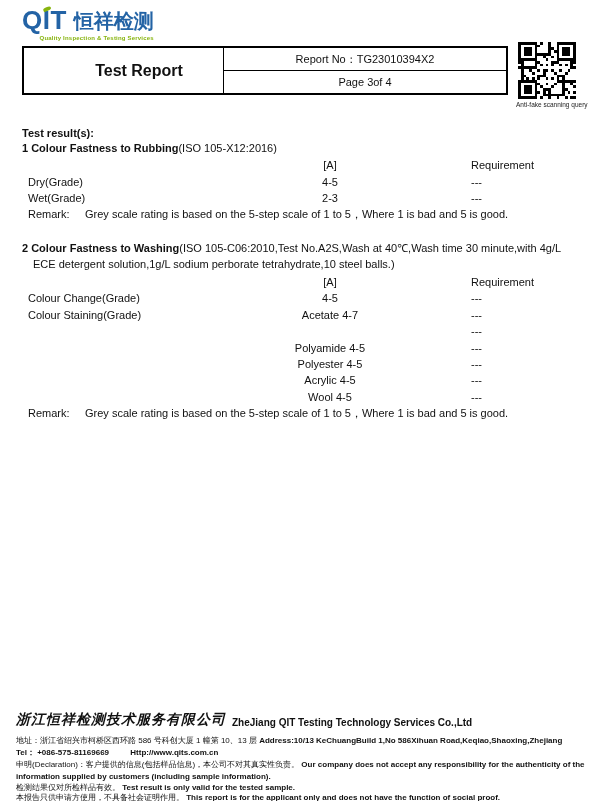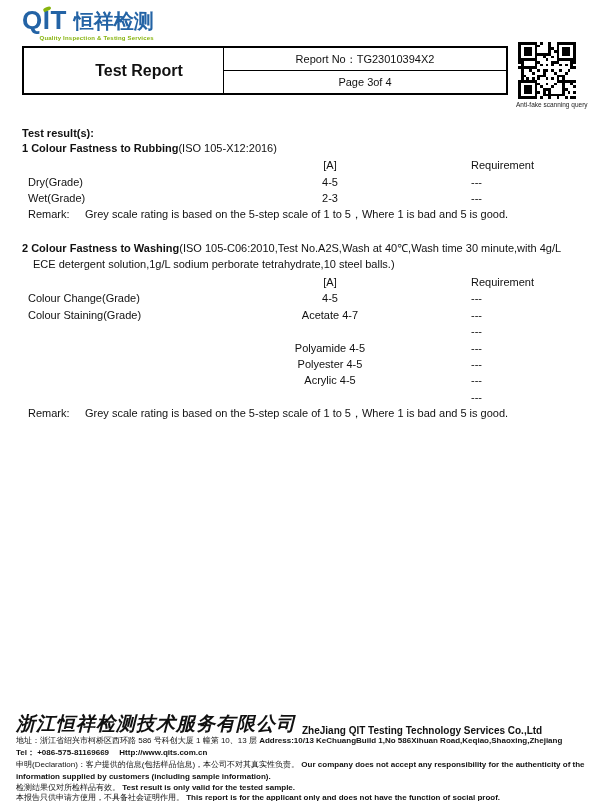--- a/index.html
+++ b/index.html
@@ -55,21 +55,21 @@
   .lbl{position:absolute;left:28px;}
   .val{position:absolute;left:100px;width:460px;text-align:center;}
   .req{position:absolute;left:471px;width:124px;}
   .rmk{position:absolute;left:85px;}
   b{font-weight:bold;}
   
   .fl{position:absolute;left:16px;right:8px;white-space:nowrap;}
   .company{display:flex;align-items:flex-end;gap:6px;}
   .company-cn{
     font-family:Liberation Serif, serif;font-style:italic;font-weight:bold;
-    font-size:19px;letter-spacing:1px;
+    font-size:14px;letter-spacing:1px;
   }
   .company-en{font-size:10px;font-weight:bold;line-height:13px;}
   .fsmall{font-size:8px;line-height:10px;}
   .cnseg{font-weight:normal;}
   .enseg{font-weight:bold;}
 </style>
 </head>
 <body>
 
 <div class="page">
@@ -367,38 +367,39 @@
   </div>
   <div class="bl" style="top:358px">
     <span class="val">Polyester 4-5</span>
     <span class="req">---</span>
   </div>
   <div class="bl" style="top:374px">
     <span class="val">Acrylic 4-5</span>
     <span class="req">---</span>
   </div>
   <div class="bl" style="top:391px">
+    <span class="val">Wool 4-5</span>
     <span class="req">---</span>
   </div>
   <div class="bl" style="top:407px">
     <span class="lbl">Remark:</span>
     <span class="rmk">Grey scale rating is based on the 5-step scale of 1 to 5，Where 1 is bad and 5 is good.</span>
   </div>
 
   <div class="fl company" style="top:711px">
     <span class="company-cn">浙江恒祥检测技术服务有限公司</span>
     <span class="company-en">ZheJiang QIT Testing Technology Services Co.,Ltd</span>
   </div>
   <div class="fl fsmall" style="top:736px">
     <span class="cnseg">地址：浙江省绍兴市柯桥区西环路 586 号科创大厦 1 幢第 10、13 层</span>
     <span class="enseg">Address:10/13 KeChuangBuild 1,No 586Xihuan Road,Keqiao,Shaoxing,Zhejiang</span>
   </div>
   <div class="fl fsmall" style="top:748px">
     <span class="enseg">Tel：  +086-575-81169669</span>
-    <span class="enseg" style="margin-left:8px">Http://www.qits.com.cn</span>
+    <span class="enseg" style="margin-left:19px">Http://www.qits.com.cn</span>
   </div>
   <div class="fl fsmall" style="top:760px">
     <span class="cnseg">申明(Declaration)：客户提供的信息(包括样品信息)，本公司不对其真实性负责。</span>
     <span class="enseg">Our company does not accept any responsibility for the authenticity of the</span>
   </div>
   <div class="fl fsmall" style="top:772px">
     <span class="enseg">information supplied by customers (including sample information).</span>
   </div>
   <div class="fl fsmall" style="top:783px">
     <span class="cnseg">检测结果仅对所检样品有效。</span>

